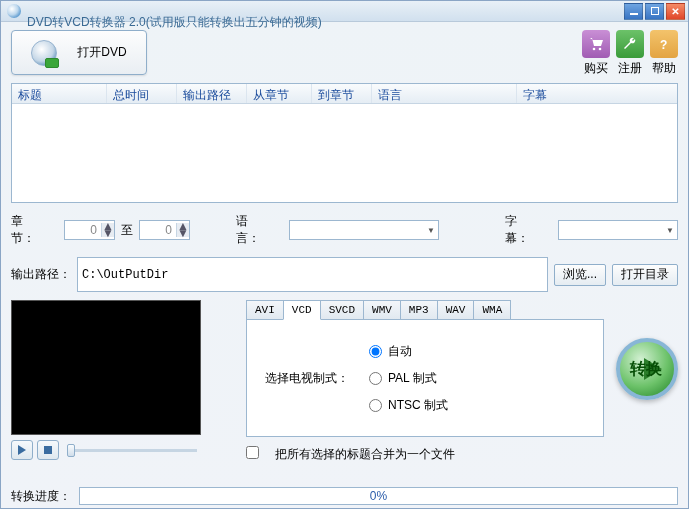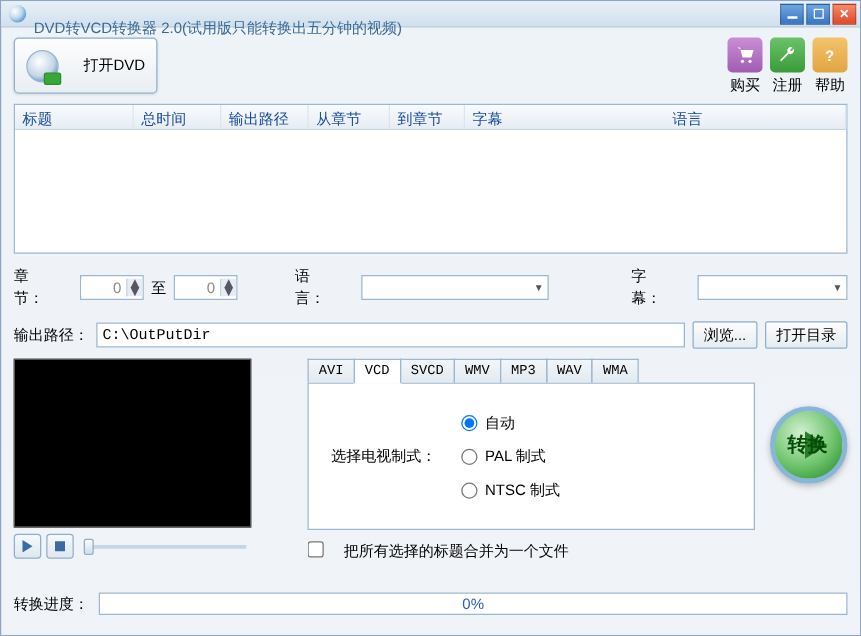--- a/index.html
+++ b/index.html
@@ -10,21 +10,21 @@
 .titlebar .title { color:#3a6a94; flex:1;margin-top:23px; }
 .winbtns { display:flex; gap:2px; }
 .winbtn { width:19px; height:17px; display:flex; align-items:center; justify-content:center; color:#fff; font-weight:bold; font-size:10px; border:1px solid rgba(0,0,0,.2); }
 .winbtn.min { background:linear-gradient(#6fa5e1,#3874c3); }
 .winbtn.max { background:linear-gradient(#6fa5e1,#3874c3); }
 .winbtn.close { background:linear-gradient(#f58b66,#e0472a); }
 .winbtn.min span{ width:8px;height:2px;background:#fff;display:block;margin-top:5px;}
 .winbtn.max span{ width:8px;height:8px;border:1px solid #fff;display:block;}
 .content { padding:8px 10px; }
 .toprow { display:flex; align-items:flex-start; justify-content:space-between; margin-bottom:6px; }
-.btn-open { width:115px; height:45px; background:linear-gradient(#fdfdfd,#e9eef3); border:1px solid #8faeca; border-radius:4px; display:flex; align-items:center; justify-content:center; gap:20px; box-shadow:0 1px 2px rgba(0,0,0,.1); }
+.btn-open { width:136px; height:45px; background:linear-gradient(#fdfdfd,#e9eef3); border:1px solid #8faeca; border-radius:4px; display:flex; align-items:center; justify-content:center; gap:20px; box-shadow:0 1px 2px rgba(0,0,0,.1); }
 .btn-open .disc { width:26px; height:26px; border-radius:50%; background:radial-gradient(circle at 40% 35%,#fff,#c4d6e6 55%,#7aa4c7 75%); border:1px solid #96b3cf; position:relative;}
 .btn-open .disc::after{content:"";position:absolute;bottom:-3px;right:-3px;width:12px;height:8px;background:#3aa639;border-radius:2px;border:1px solid #2d8a2d;}
 .toolbtns { display:flex; gap:6px; align-items:center; }
 .toolbtn { display:flex; flex-direction:column; align-items:center; gap:2px; }
 .toolbtn .ic { width:28px; height:28px; border-radius:4px; display:flex; align-items:center; justify-content:center; }
 .toolbtn.buy .ic { background:linear-gradient(#c98fd5,#a05cb3); }
 .toolbtn.reg .ic { background:linear-gradient(#6cc269,#3a9b3a); }
 .toolbtn.help .ic { background:linear-gradient(#f3c36b,#e3a442); }
 .toolbtn .ic svg { width:16px; height:16px; fill:#fff; }
 .grid { border:1px solid #9cb7d0; background:#fff; height:120px; }
@@ -32,21 +32,21 @@
 .grid-header .col { padding:3px 6px; color:#1a4b9c; border-right:1px solid #dbe5ef; }
 .c0{width:95px}.c1{width:70px}.c2{width:70px}.c3{width:65px}.c4{width:60px}.c5{width:145px}.c6{flex:1;border-right:none!important}
 .row { display:flex; align-items:center; gap:6px; margin-top:10px; }
 .row label { display:inline-block; }
 .spin { display:inline-flex; align-items:center; border:1px solid #9cb7d0; background:#fff; height:20px; }
 .spin input { width:36px; border:none; text-align:right; padding:0 4px; color:#888;}
 .spin .ar { display:flex; flex-direction:column; font-size:6px; line-height:7px; width:13px; background:#e7ecf2; border-left:1px solid #c6d5e3; }
 .spin .ar span{ text-align:center; color:#556;}
 .combo { height:20px; border:1px solid #9cb7d0; background:#fff; flex:1; min-width:120px; display:flex; align-items:center; padding:0 3px; justify-content:flex-end; }
 .combo .dd { font-size:8px; color:#555; }
-.txtin { height:20px; border:1px solid #9cb7d0; background:#fff; padding:1px 4px; font-family:"Courier New",monospace; }
+.txtin { height:35px; border:1px solid #9cb7d0; background:#fff; padding:1px 4px; font-family:"Courier New",monospace; }
 .stdbtn { height:22px; padding:0 8px; background:linear-gradient(#fdfdfd,#e5ecf2); border:1px solid #8faeca; border-radius:2px; }
 .tabs { display:flex; }
 .tab { padding:3px 8px; background:linear-gradient(#f3f6f9,#e1e9f0); border:1px solid #9cb7d0; border-bottom:none; font-family:"Courier New",monospace; font-size:11px; margin-right:-1px;}
 .tab.active { background:#fff; position:relative; z-index:2; border-bottom:1px solid #fff; margin-bottom:-1px;}
 .panel { border:1px solid #9cb7d0; background:#fff; height:118px; padding:20px 18px; display:flex; align-items:center; gap:20px; }
 .radio-group { display:flex; flex-direction:column; gap:10px; }
 .radio-row { display:flex; gap:6px; }
 .radio-row input{ margin:0; }
 .preview { background:#000; border:1px solid #555; height:135px; width:190px; }
 .pctrl { display:flex; align-items:center; gap:4px; margin-top:5px; }
@@ -118,22 +118,22 @@
       </div>
     </div>
 
     <div class="grid">
       <div class="grid-header">
         <div class="col c0">标题</div>
         <div class="col c1">总时间</div>
         <div class="col c2">输出路径</div>
         <div class="col c3">从章节</div>
         <div class="col c4">到章节</div>
+        <div class="col c5">语言</div>
         <div class="col c6">字幕</div>
-        <div class="col c5">语言</div>
       </div>
     </div>
 
     <div class="row">
       <label>章　节：</label>
       <div class="spin">
         <input value="0" style="">
         <div class="ar">
             <span>▲</span>
             <span>▼</span>

